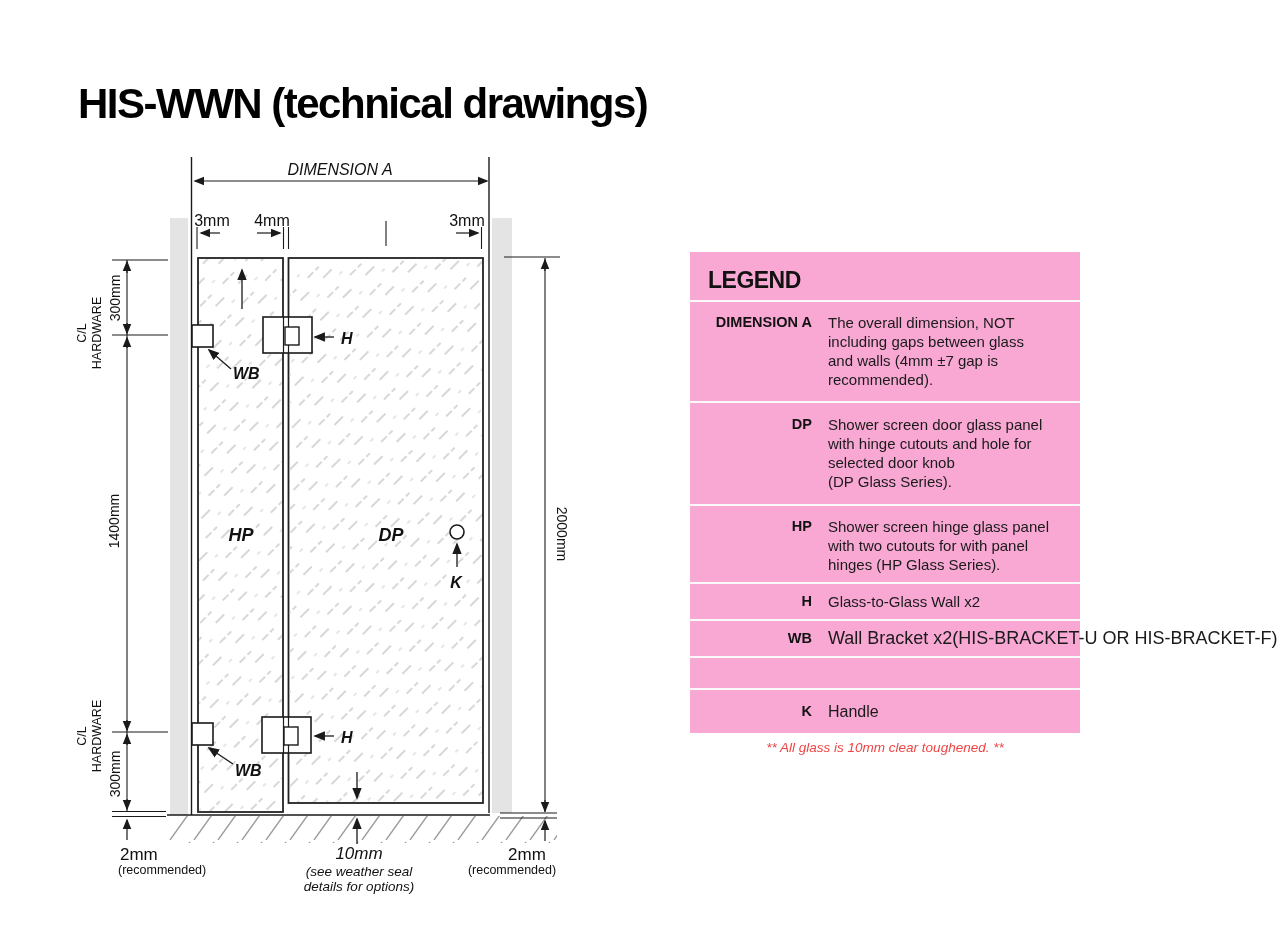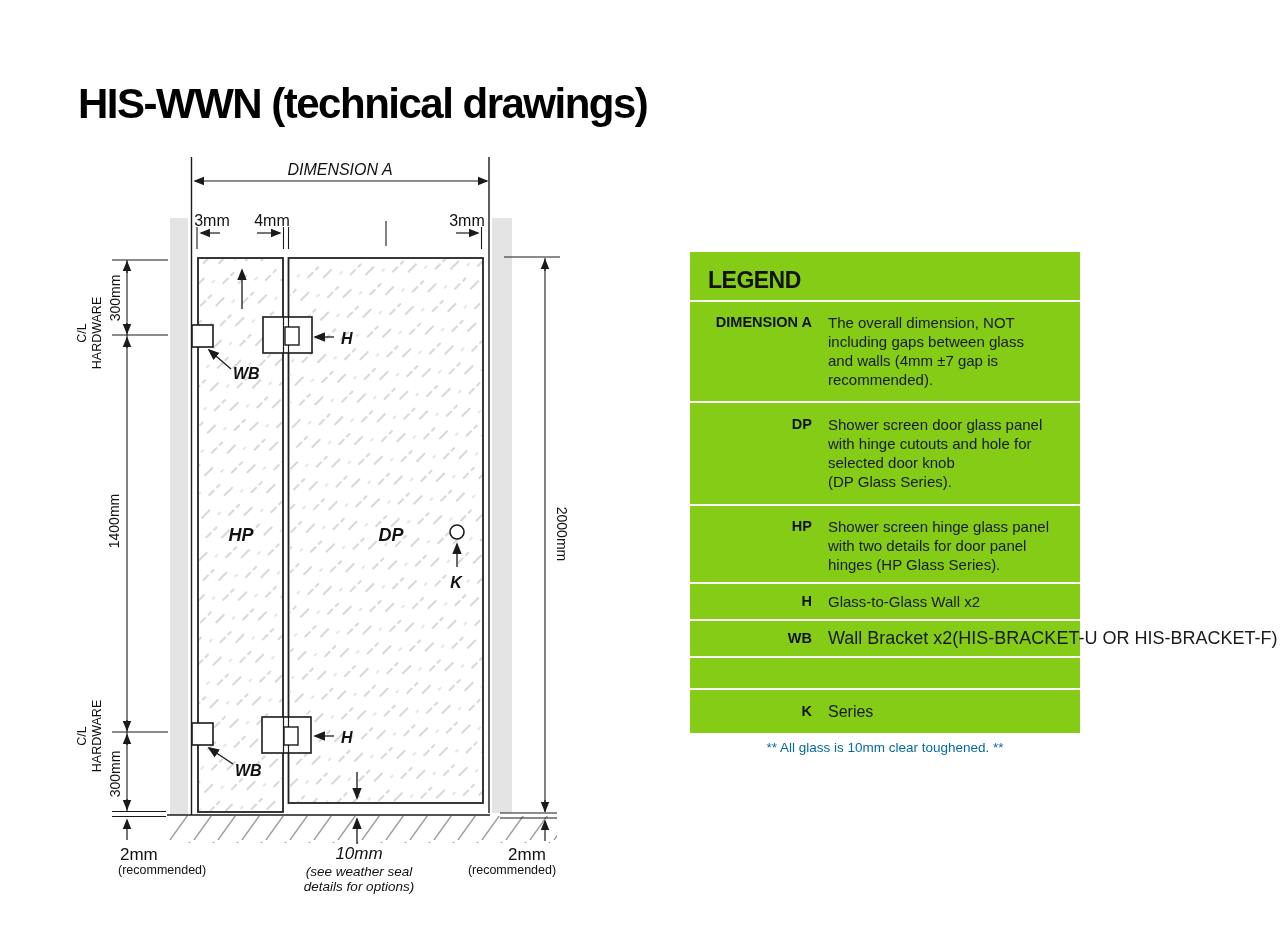--- a/index.html
+++ b/index.html
@@ -12,38 +12,38 @@
   .dimit{font-size:16px;font-style:italic;}
   .rot{font-size:14px;}
   .cltxt{font-size:12.5px;}
   .plbl{font-size:18px;font-weight:bold;font-style:italic;}
   .hlbl{font-size:16px;font-weight:bold;font-style:italic;}
   .big2{font-size:17px;}
   .rec{font-size:12.5px;}
   .ittxt{font-style:italic;font-size:17px;}
   .itsm{font-style:italic;font-size:13.5px;}
 
-  .legend{position:absolute;left:690px;top:252px;width:390px;height:481px;background:#84cc16;
+  .legend{position:absolute;left:690px;top:252px;width:390px;height:481px;background:#f9a8d4;
           box-sizing:border-box;}
   .legend-head{padding:15px 0 6px 18px;}
   .legend-head h2{margin:0;font-size:23px;font-weight:bold;letter-spacing:-0.5px;color:#121212;}
   .lrow{display:flex;border-top:2px solid #fafafa;box-sizing:border-box;}
   .lab{flex:0 0 122px;text-align:right;font-weight:bold;font-size:14.5px;line-height:19px;color:#121212;}
   .desc{margin-left:16px;font-size:15px;line-height:19px;color:#1a1a1a;}
   .r0{padding:11px 0 12px 0;}
   .r1{padding:12px 0 13px 0;}
   .r2{padding:11px 0 8px 0;}
   .r3{padding:8px 0 8px 0;}
   .r4{padding:8px 0 8px 0;}
   .r4 .desc{white-space:nowrap;font-size:18px;}
   .r5{min-height:32px;}
   .r6{padding:12px 0 15px 0;}
   .r6 .desc{font-size:16px;}
   .note{position:absolute;left:690px;top:740px;width:390px;text-align:center;
-        font-size:13.5px;color:#0369a1;}
+        font-size:13.5px;font-style:italic;color:#ef4444;}
 </style>
 </head>
 <body>
 
 <div class="stage">
 
   <h1 class="title">HIS-WWN (technical drawings)</h1>
 
   <svg width="660" height="944" viewBox="0 0 660 944" style="position:absolute;left:0;top:0;">
     <defs>
@@ -199,21 +199,21 @@
         <div>with hinge cutouts and hole for</div>
         <div>selected door knob</div>
         <div>(DP Glass Series).</div>
       </div>
     </div>
 
     <div class="lrow r2">
       <div class="lab">HP</div>
       <div class="desc">
         <div>Shower screen hinge glass panel</div>
-        <div>with two details for door panel</div>
+        <div>with two cutouts for with panel</div>
         <div>hinges (HP Glass Series).</div>
       </div>
     </div>
 
     <div class="lrow r3">
       <div class="lab">H</div>
       <div class="desc">
         <div>Glass-to-Glass Wall x2</div>
       </div>
     </div>
@@ -225,20 +225,20 @@
       </div>
     </div>
 
     <div class="lrow r5">
       <div class="lab"></div>
     </div>
 
     <div class="lrow r6">
       <div class="lab">K</div>
       <div class="desc">
-        <div>Series</div>
+        <div>Handle</div>
       </div>
     </div>
   </div>
 
   <div class="note">** All glass is 10mm clear toughened. **</div>
 
 </div>
 
 </body></html>

